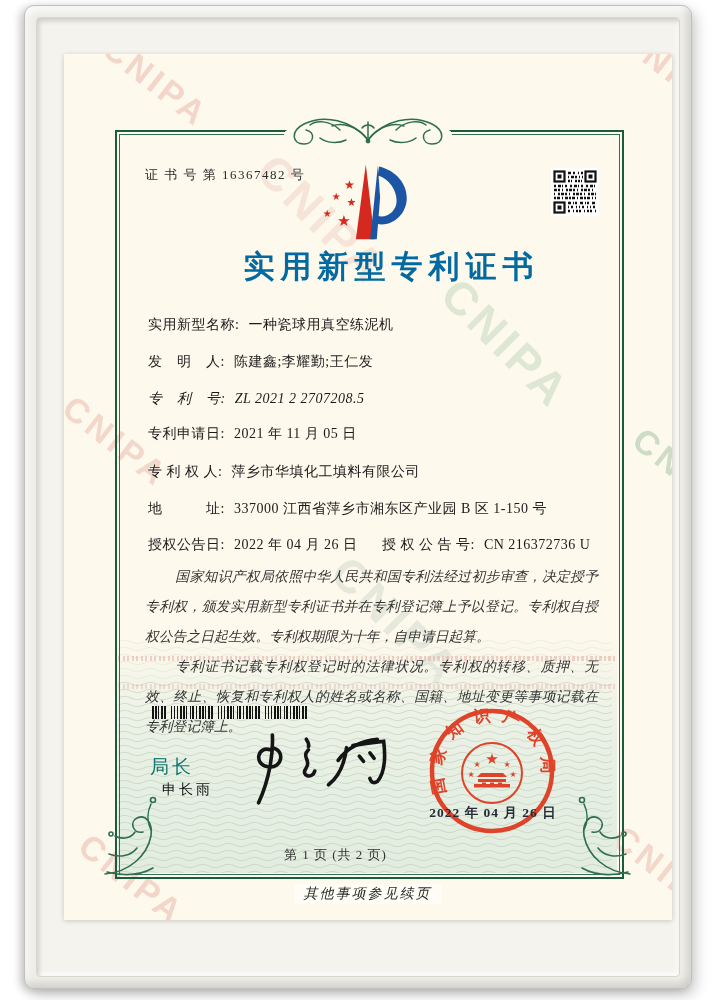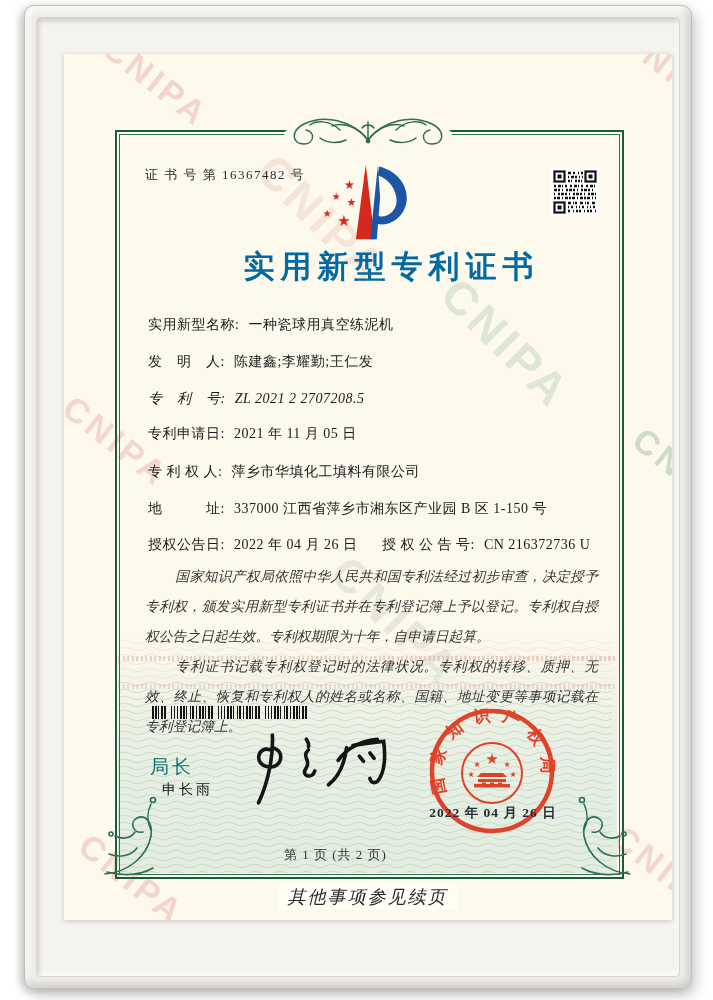--- a/index.html
+++ b/index.html
@@ -54,21 +54,21 @@
              font-family:Liberation Serif, serif;margin-left:12px;}
   .sig-svg{position:absolute;left:170px;top:664px;}
   
   .seal{position:absolute;left:364px;top:653px;width:128px;height:128px;opacity:.95;}
   .seal-date{position:absolute;left:348px;top:750px;width:162px;text-align:center;font-size:13.5px;
              color:#262b38;letter-spacing:1px;font-weight:bold;}
   
   .pageinfo{position:absolute;left:51px;top:792px;width:441px;text-align:center;font-size:13px;color:#333;letter-spacing:1px;}
   .footnote{position:absolute;left:51px;top:830px;width:505px;text-align:center;}
   .footnote span{display:inline-block;background:rgba(255,253,245,.92);padding:1px 10px;
-                 font-size:18px;font-style:italic;color:#2a2a2a;letter-spacing:2px;}
+                 font-size:14px;font-style:italic;color:#2a2a2a;letter-spacing:2px;}
 </style>
 </head>
 <body>
 
 <div class="stage">
   <div class="frame"></div>
   <div class="frame-lip"></div>
 
   <div class="paper">
 

